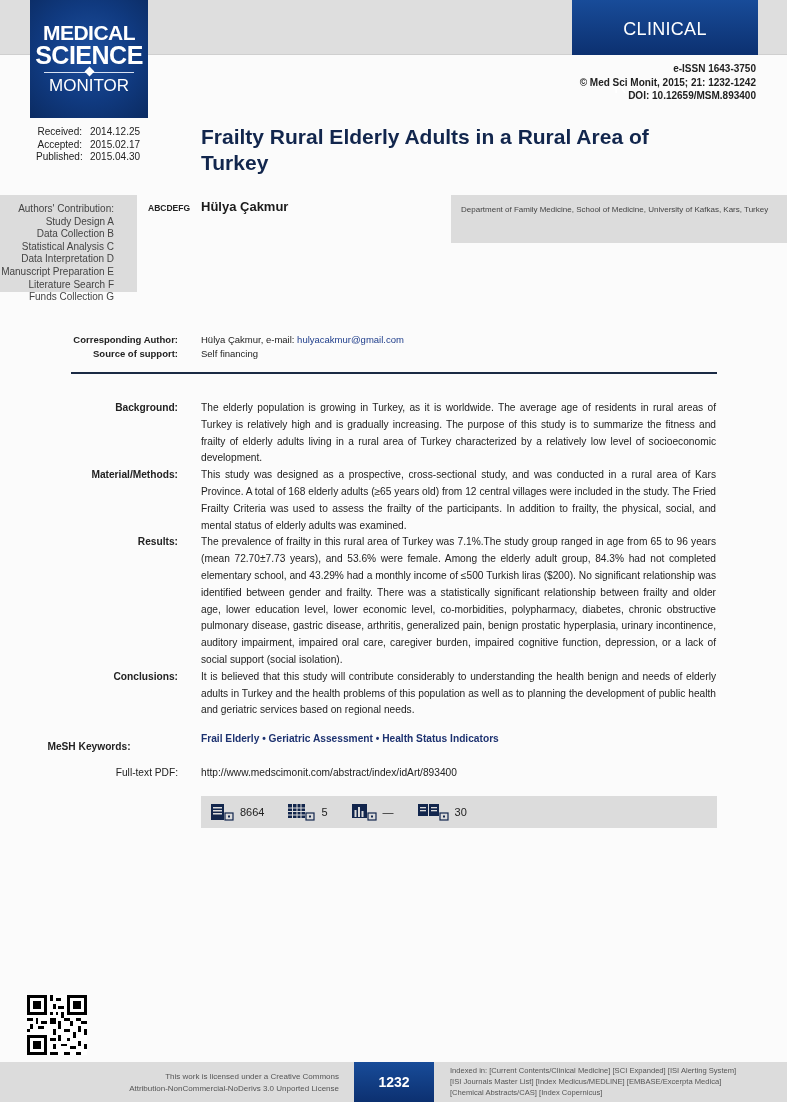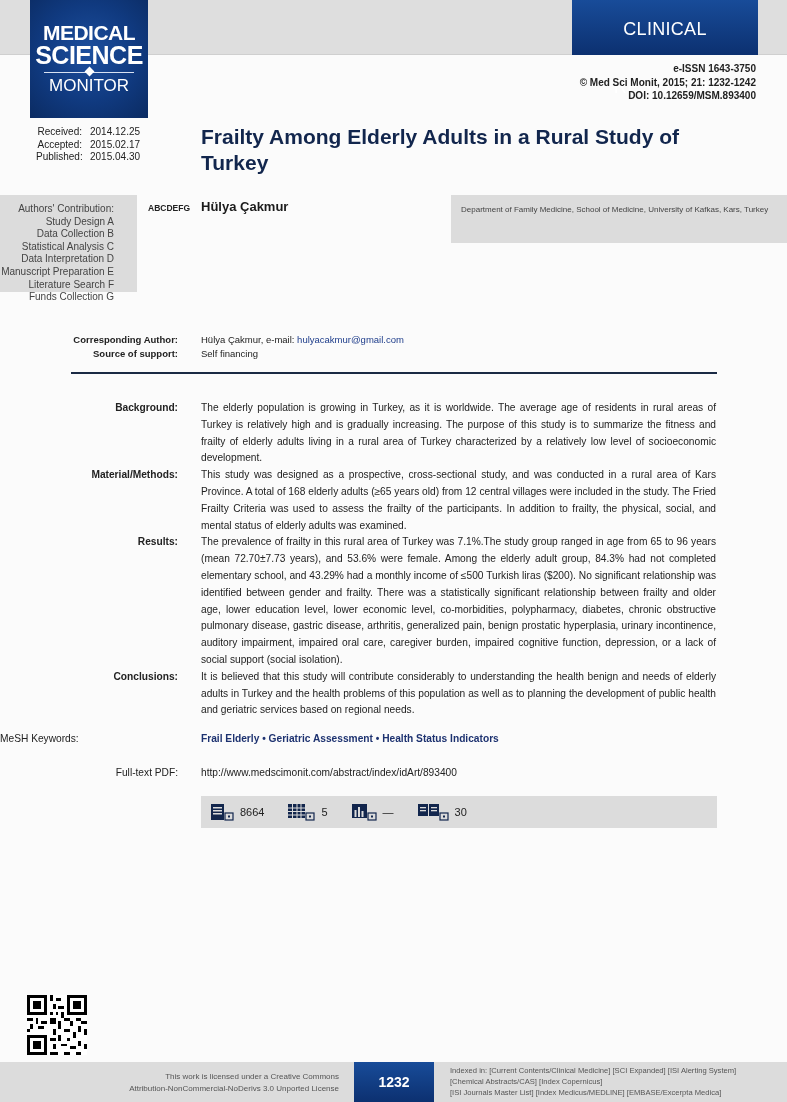--- a/index.html
+++ b/index.html
@@ -42,21 +42,21 @@
   .corr a { color: #1d3c8a; text-decoration: none; margin-top: 42px; }
 
   .rule { position: absolute; left: 71px; top: 372px; width: 646px; border-top: 2px solid #1a2a44; }
 
   .abstract { position: absolute; left: 0; top: 400px; width: 787px; font-size: 10.2px; line-height: 16.8px; color: #222; }
   .abstract .sec { display: flex; }
   .abstract .k { width: 178px; text-align: right; font-weight: bold; flex-shrink: 0; }
   .abstract .v { margin-left: 23px; width: 515px; text-align: justify; }
 
   .kw { position: absolute; left: 0; top: 733px; display: flex; font-size: 10.2px; }
-  .kw .k { width: 178px; text-align: left; font-weight: normal; color: #222; }
+  .kw .k { width: 178px; text-align: center; font-weight: bold; color: #222; margin-top: 8px; }
   .kw .v { margin-left: 23px; font-weight: bold; color: #1d3270; }
 
   .pdf { position: absolute; left: 0; top: 767px; display: flex; font-size: 10.2px; color: #222; }
   .pdf .k { width: 178px; text-align: right; }
   .pdf .v { margin-left: 23px; }
 
   .stats { position: absolute; left: 201px; top: 796px; width: 516px; height: 32px; background: #dcdcdc;
     display: flex; align-items: center; padding-left: 10px; font-size: 11px; color: #222; }
   .stat { display: flex; align-items: center; margin-right: 24px; }
   .stat svg { margin-right: 5px; }
@@ -98,21 +98,21 @@
   <div class="row">
     <span class="k">Accepted:</span>
     <span class="v">2015.02.17</span>
   </div>
   <div class="row">
     <span class="k">Published:</span>
     <span class="v">2015.04.30</span>
   </div>
 </div>
 
-<h1 class="title">Frailty Among Elderly Adults in a Rural Study of Turkey</h1>
+<h1 class="title">Frailty Rural Elderly Adults in a Rural Area of Turkey</h1>
 
 <div class="contrib">
   <div>Authors' Contribution:</div>
   <div>Study Design  A</div>
   <div>Data Collection  B</div>
   <div>Statistical Analysis  C</div>
   <div>Data Interpretation  D</div>
   <div>Manuscript Preparation  E</div>
   <div>Literature Search  F</div>
   <div>Funds Collection  G</div>
@@ -273,16 +273,16 @@
 </div>
 
 <div class="footer">
   <div class="license">
     <div>This work is licensed under a Creative Commons</div>
     <div>Attribution-NonCommercial-NoDerivs 3.0 Unported License</div>
   </div>
   <div class="page-num">1232</div>
   <div class="indexed">
     <div>Indexed in:   [Current Contents/Clinical Medicine]   [SCI Expanded]   [ISI Alerting System]</div>
+    <div>[ISI Journals Master List]   [Index Medicus/MEDLINE]   [EMBASE/Excerpta Medica]</div>
     <div>[Chemical Abstracts/CAS]   [Index Copernicus]</div>
-    <div>[ISI Journals Master List]   [Index Medicus/MEDLINE]   [EMBASE/Excerpta Medica]</div>
   </div>
 </div>
 
 </body></html>

